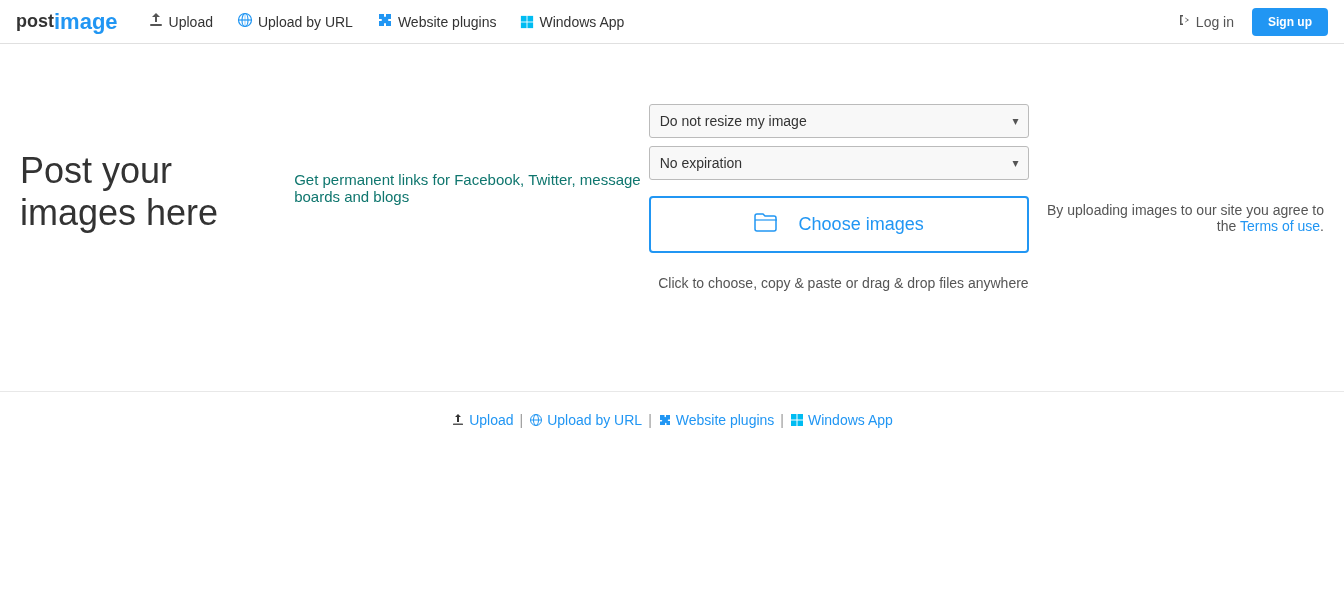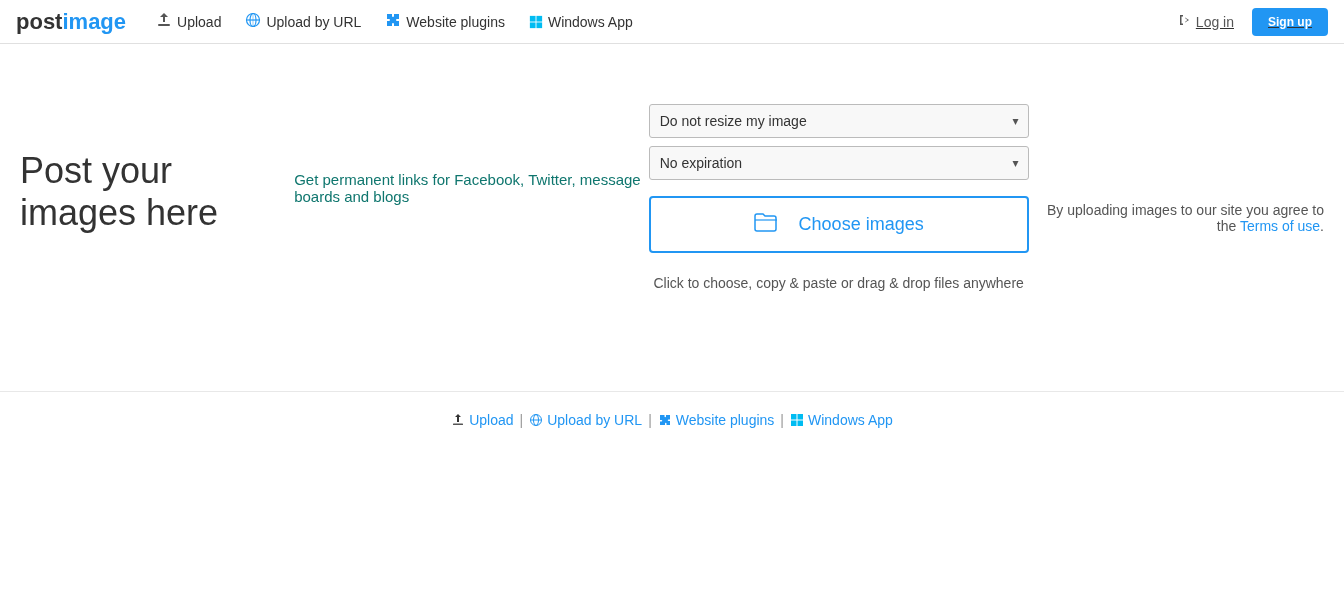--- a/index.html
+++ b/index.html
@@ -13,35 +13,35 @@
       height: 44px;
       border-bottom: 1px solid #e0e0e0;
       background: #fff;
     }
     .logo {
       display: flex;
       align-items: center;
       margin-right: 20px;
       text-decoration: none;
     }
-    .logo-post { color: #333; font-size: 22px; font-weight: bold; }
+    .logo-post { color: #333; font-size: 18px; font-weight: bold; }
     .logo-image { color: #2196F3; font-size: 22px; font-weight: bold; }
 
     nav { display: flex; align-items: center; gap: 4px; flex: 1; }
     .nav-item {
       display: flex; align-items: center; gap: 5px;
       padding: 6px 10px;
       text-decoration: none;
       color: #333;
       font-size: 14px;
       cursor: pointer;
     }
     .nav-icon { font-size: 14px; }
 
-    .header-right { display: flex; align-items: center; gap: 8px; margin-left: auto; text-decoration: underline; }
+    .header-right { display: flex; align-items: center; gap: 8px; margin-left: auto; }
     .btn-login {
       display: flex; align-items: center; gap: 4px;
       color: #555; text-decoration: none; font-size: 14px; padding: 6px 10px; cursor: pointer;
     }
     .btn-signup {
       background: #2196F3; color: #fff; border: none;
       padding: 7px 16px; border-radius: 4px; font-size: 12px; cursor: pointer;
       font-weight: bold;
     }
 
@@ -60,21 +60,21 @@
     }
     .page-subtitle {
       font-size: 15px;
       color: #0f766e;
       margin-bottom: 20px;
     }
 
     .upload-form {
       display: flex;
       flex-direction: column;
-      align-items: center;
+      align-items: flex-end;
       width: 100%;
       max-width: 380px;
       gap: 8px;
     }
 
     .select-wrapper {
       width: 100%;
       position: relative;
     }
     .select-wrapper select {

